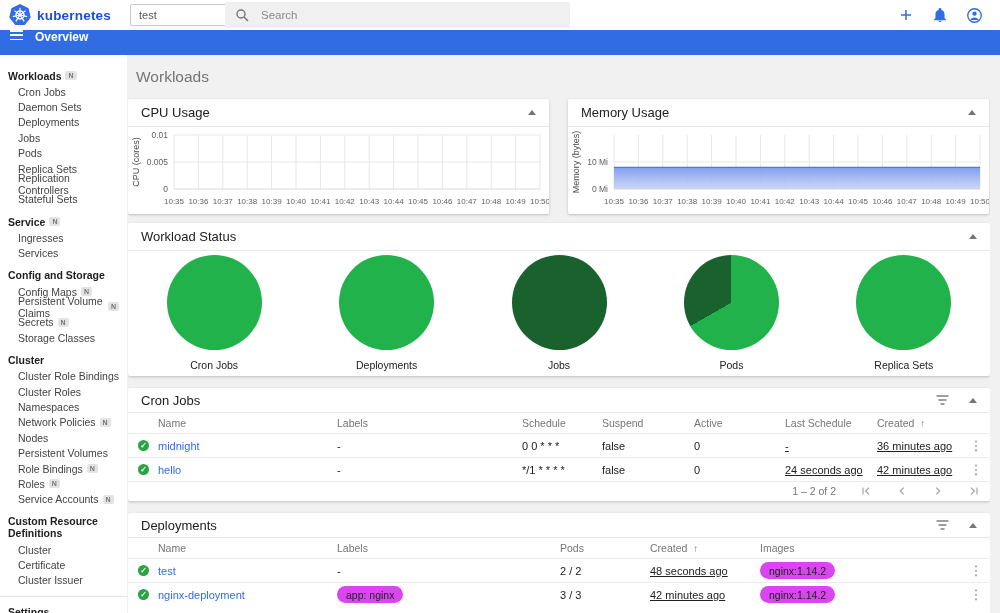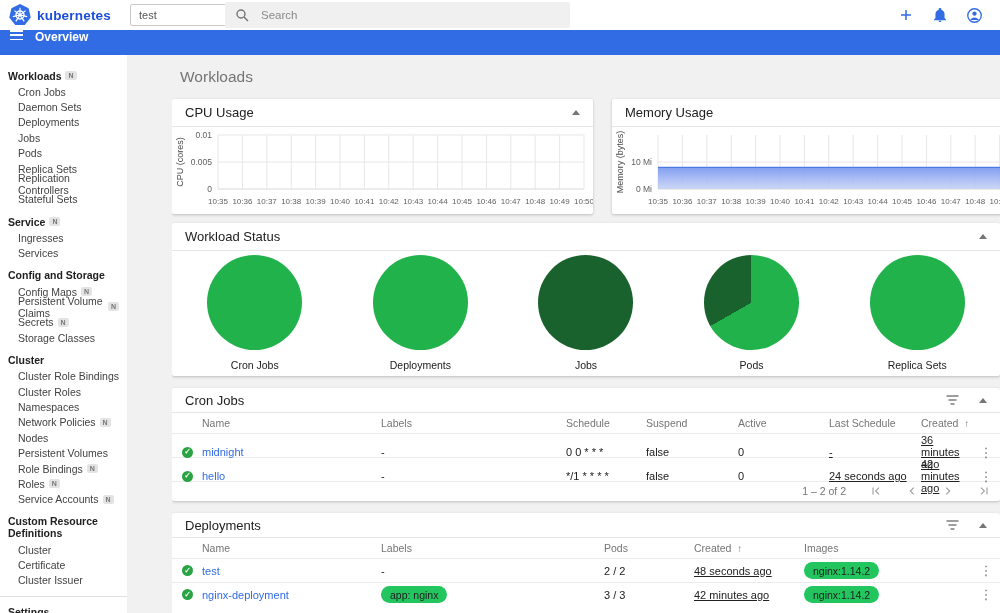--- a/index.html
+++ b/index.html
@@ -19,21 +19,21 @@
   .top-actions { position:absolute; right:18px; top:0; height:30px; display:flex; align-items:center; gap:20px; }
   .top-actions .ticon { cursor:pointer; display:flex; align-items:center; }
 
   
   .bluebar { height:25px; background:#326ce5; display:flex; align-items:flex-start; color:#fff; position:relative; z-index:2; }
   .hamburger { margin-left:10px; cursor:pointer; display:flex; flex-direction:column; gap:2.5px; }
   .hamburger span { display:block; width:13px; height:1.8px; background:#fff; }
   .bluebar-title { margin-left:12px; font-size:12px; font-weight:bold; }
 
   
-  .layout { display:flex; height:558px;gap:44px; }
+  .layout { display:flex; height:558px; }
   .sidebar { width:127px; background:#fff; padding-top:6px; flex:none; overflow:hidden; }
   .sb-title { display:flex; align-items:center; gap:4px; padding:2.5px 8px; margin-top:6px; font-size:10.5px; font-weight:bold; color:#212121; }
   .sb-item { display:flex; align-items:center; gap:4px; padding:2.2px 8px 2.2px 18px; font-size:10.5px; color:#424242; cursor:pointer; height:15.4px; }
   .badge { background:#e3e3e3; color:#757575; font-size:7px; font-weight:bold; padding:1px 3px; border-radius:2px; line-height:1; }
   .sb-divider { border-top:1px solid #e0e0e0; margin:8px 0 4px 0; }
   .sb-footer-item { padding:5px 8px; font-size:10.5px; font-weight:bold; color:#212121; cursor:pointer; }
 
   .main { width:862px; margin-left:1px; overflow:hidden; }
   .page-title { color:#757575; font-size:15.5px; font-weight:400; margin:13px 0 13px 8px; }
 
@@ -62,21 +62,21 @@
   .cron-grid { grid-template-columns:30px 179px 185px 80px 92px 91px 92px 1fr 28px; }
   .deploy-grid { grid-template-columns:30px 179px 223px 90px 110px 1fr 28px; }
   .tbl-head { height:20px; color:#757575; font-size:10.5px; }
   .tbl-head .th { cursor:pointer; }
   .tbl-row { height:24px; border-top:1px solid #ececec; color:#212121; }
   .sort-arrow { font-size:10px; color:#757575; margin-left:6px; }
   .check-icon { width:11px; height:11px; border-radius:50%; background:#2aa344; color:#fff; font-size:8px; font-weight:bold;
     display:flex; align-items:center; justify-content:center; margin-left:10px; line-height:1; }
   .link { color:#326ce5; cursor:pointer; }
   .underline { text-decoration:underline; cursor:default; }
-  .chip { background:#22c55e; border-radius:10px; padding:2.5px 9px; font-size:10.5px; color:#212121; display:inline-block; }
+  .chip { background:#d946ef; border-radius:10px; padding:2.5px 9px; font-size:10.5px; color:#212121; display:inline-block; }
   .kebab { color:#757575; font-size:13px; text-align:center; cursor:pointer; }
 
   .pagination { display:flex; align-items:center; justify-content:flex-end; gap:24px; height:19px; border-top:1px solid #ececec;
     padding-right:10px; color:#757575; font-size:10.5px; }
   .pg-btn { cursor:pointer; display:flex; align-items:center; }
 </style>
 </head>
 <body>
 
 <header class="topbar">

